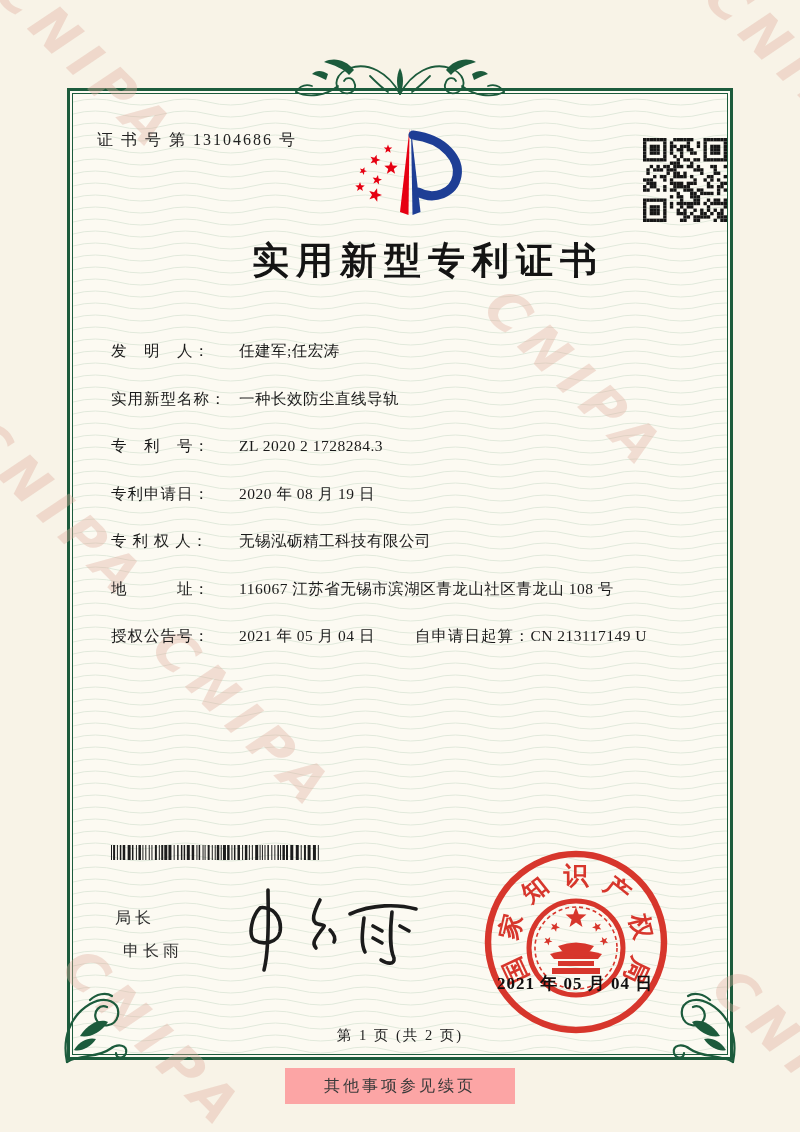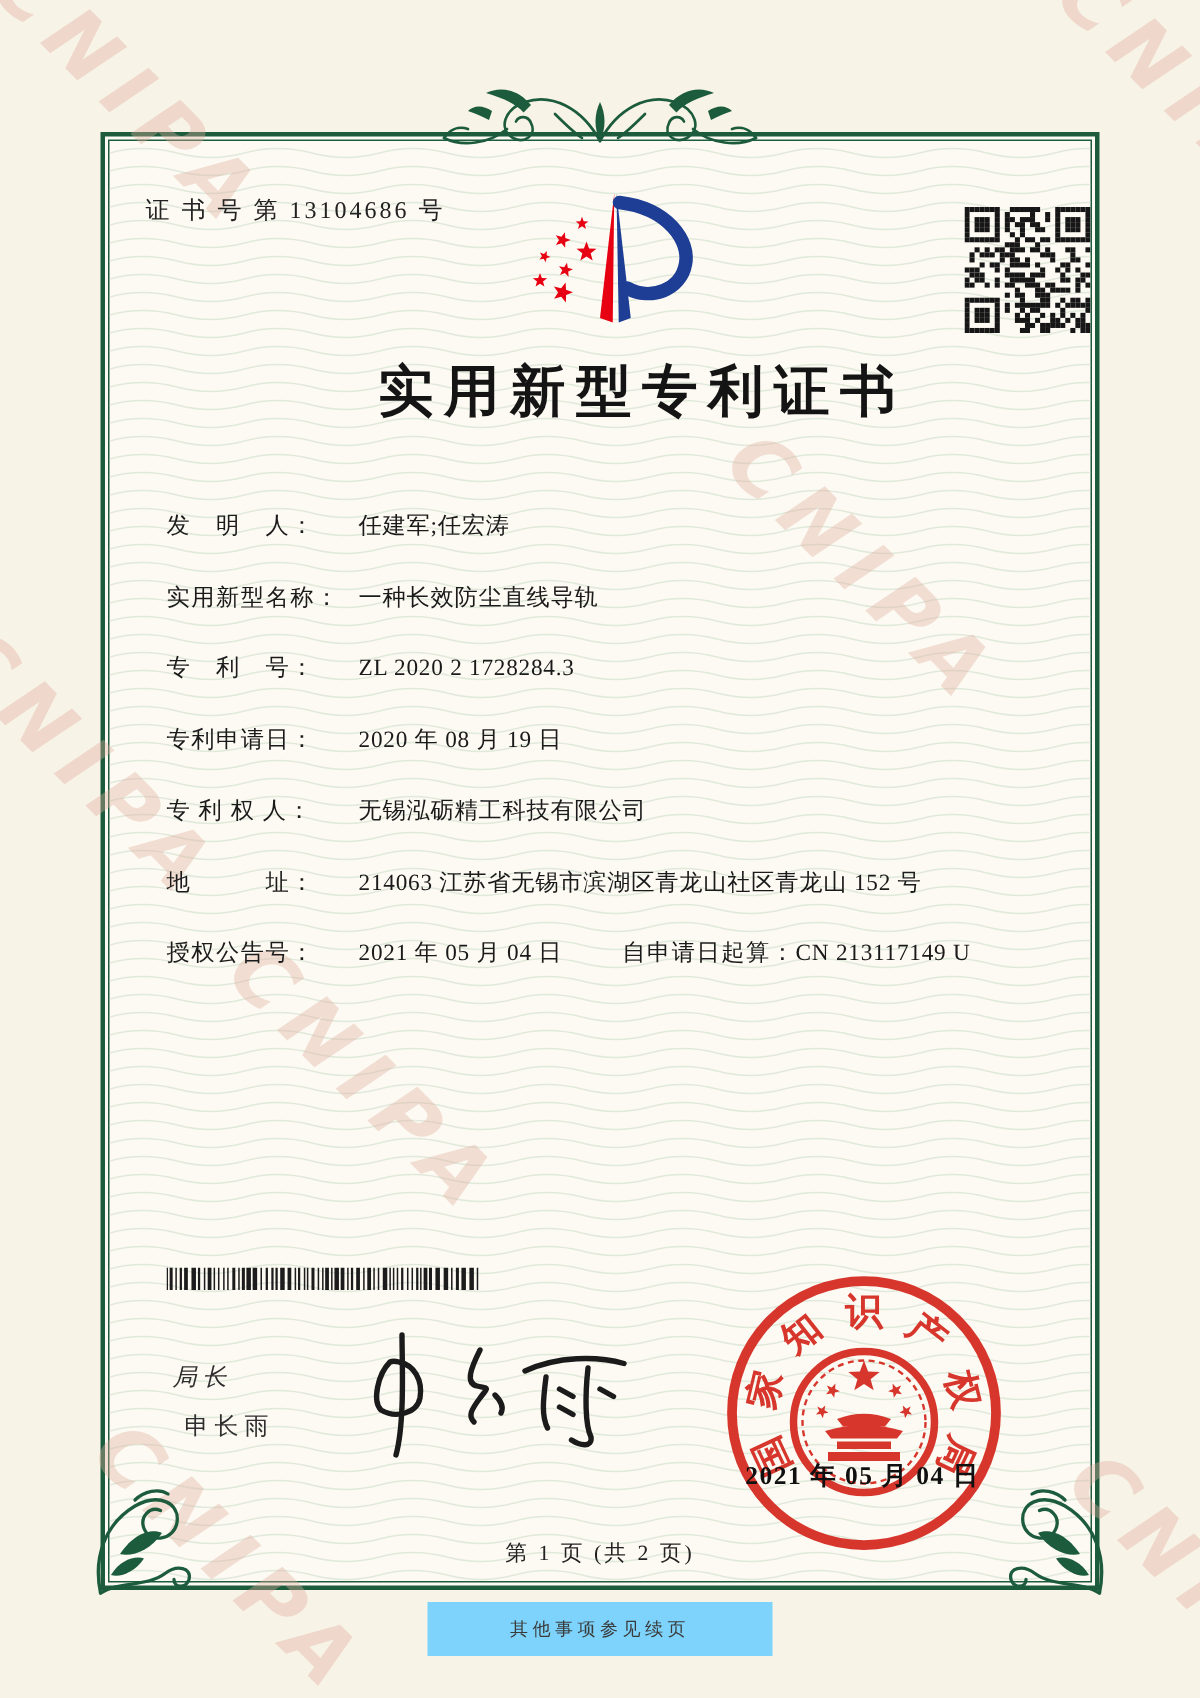--- a/index.html
+++ b/index.html
@@ -24,31 +24,31 @@
   .fields{position:absolute;left:44px;top:252px;width:590px;font-size:15.5px;}
   .frow{display:flex;margin-bottom:26.5px;line-height:21px;white-space:nowrap;}
   .flabel{display:inline-block;width:128px;letter-spacing:1px;}
   .flabel2{margin-left:40px;letter-spacing:1px;}
   .fvalue{letter-spacing:0.5px;}
   .paras{position:absolute;left:44px;top:568px;width:578px;font-size:15.5px;line-height:24.5px;
          text-align:justify;color:#222;}
   .paras p{margin:0;text-indent:2em;}
   .barcode{position:absolute;left:44px;top:757px;}
   .sig-title{position:absolute;left:48px;top:820px;font-family:"Liberation Sans","DejaVu Sans",sans-serif;
-             font-size:16px;letter-spacing:4px;color:#2e2e2e;font-style:italic;}
+             font-size:16px;letter-spacing:4px;color:#2e2e2e;}
   .sig-name{position:absolute;left:56px;top:853px;font-family:Liberation Mono, monospace;
             font-size:16px;letter-spacing:4px;color:#2e2e2e;}
   .signature{position:absolute;left:155px;top:790px;}
   .seal{position:absolute;left:413px;top:758px;opacity:0.93;z-index:5;}
   .seal-date{position:absolute;left:408px;top:884px;width:200px;text-align:center;font-size:17px;
              font-weight:bold;color:#101010;letter-spacing:1px;z-index:6;}
   .page-num{position:absolute;left:0;top:938px;width:100%;text-align:center;font-size:14.5px;
             letter-spacing:2px;color:#222;}
-  .note{position:absolute;left:285px;top:1068px;width:230px;height:36px;background:#7dd3fc;
-        display:flex;align-items:center;justify-content:center;font-size:12px;letter-spacing:3px;
+  .note{position:absolute;left:285px;top:1068px;width:230px;height:36px;background:#fca5a5;
+        display:flex;align-items:center;justify-content:center;font-size:16px;letter-spacing:3px;
         color:#3a3a3a;z-index:3;}
   .orn{position:absolute;z-index:4;pointer-events:none;}
 </style>
 </head>
 <body>
 
 <div class="page">
 
   <span class="wm" style="left:-30px;top:30px">CNIPA</span>
   <span class="wm" style="left:680px;top:36px">CNIPA</span>
@@ -441,21 +441,21 @@
       <div class="frow">
         <span class="flabel">专利申请日：</span>
         <span class="fvalue">2020 年 08 月 19 日</span>
       </div>
       <div class="frow">
         <span class="flabel">专 利 权 人：</span>
         <span class="fvalue">无锡泓砺精工科技有限公司</span>
       </div>
       <div class="frow">
         <span class="flabel">地　　　址：</span>
-        <span class="fvalue">214063 江苏省无锡市滨湖区青龙山社区青龙山 152 号</span>
+        <span class="fvalue">116067 江苏省无锡市滨湖区青龙山社区青龙山 108 号</span>
       </div>
       <div class="frow">
         <span class="flabel">授权公告号：</span>
         <span class="fvalue">2021 年 05 月 04 日</span>
         <span class="flabel2">自申请日起算：</span>
         <span class="fvalue">CN 213117149 U</span>
       </div>
     </div>
 
 

